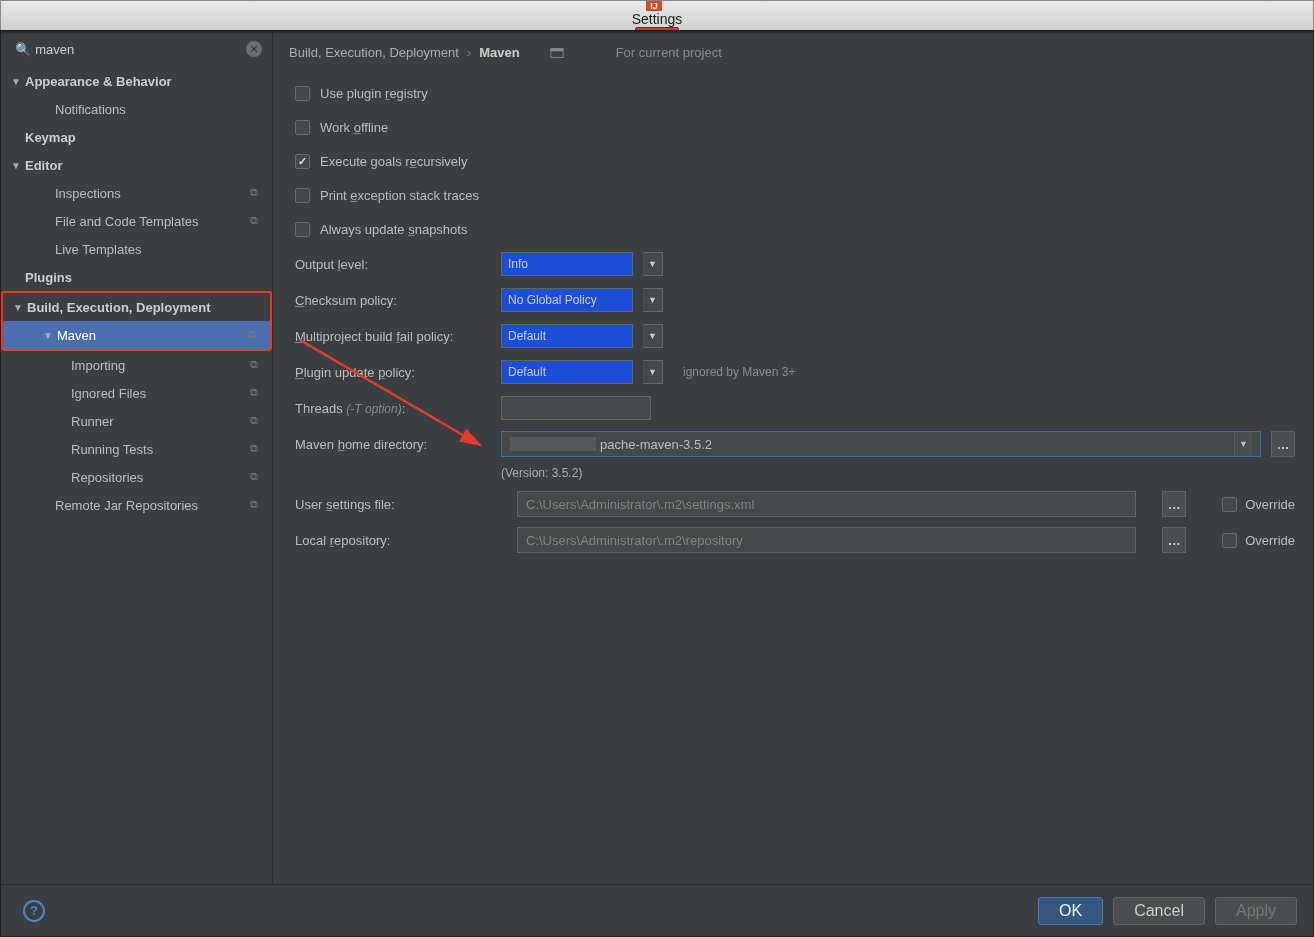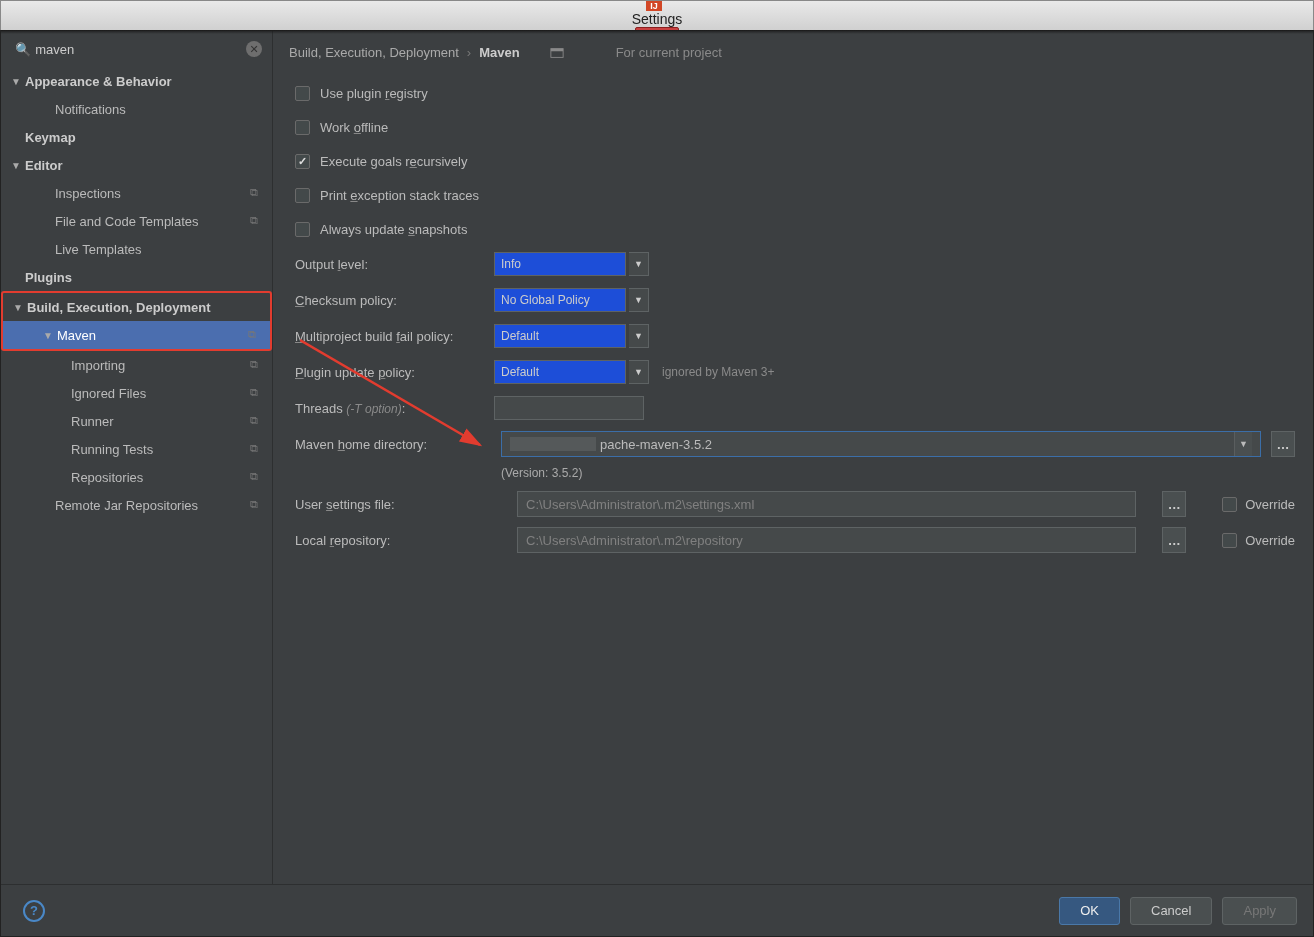--- a/index.html
+++ b/index.html
@@ -42,21 +42,21 @@
 .crumbs .active { color:#ccc; font-weight:bold; }
 .crumbs .proj-icon { width:14px; height:14px; display:inline-block; margin-left:6px; }
 .crumbs .proj-text { color:#8a8a8a; font-style:normal;padding-left:44px; }
 
 .form { padding: 6px 18px 0 22px; }
 .checkrow { display:flex; align-items:center; height: 34px; gap: 10px; }
 .chk { width: 15px; height: 15px; background:#43494a; border:1px solid #6a6a6a; border-radius:2px; display:flex; align-items:center; justify-content:center; }
 .chk.checked::after { content:"✓"; color:#ddd; font-size:11px; font-weight:bold; }
 .check-label { color:#bbb; }
 
-.fieldrow { display:flex; align-items:center; height: 36px; gap: 3px; }
+.fieldrow { display:flex; align-items:center; height: 36px; gap: 10px; }
 .fieldrow .flabel { width: 196px; color:#bbb; }
 .select-box { height: 24px; background:#1d4ed8; border:1px solid #5e6364; color:#ccc; display:flex; align-items:center; padding: 0 6px; font-size:12px; }
 .select-box.s1 { width: 132px; }
 .select-arrow { width:20px; height:24px; background:#45494a; border:1px solid #5e6364; border-left:none; display:flex; align-items:center; justify-content:center; color:#ccc; font-size:9px; }
 .text-box { height:24px; background:#45494a; border:1px solid #5e6364; color:#ccc; padding:0 6px; }
 .text-box.t1 { width:150px; }
 .hint { color:#8a8a8a; font-size:12px; margin-left:10px; }
 .flabel .opt { color:#8a8a8a; font-style:italic; font-size:12px; }
 
 .combo-row { display:flex; align-items:center; height:36px; gap:10px; }
@@ -72,21 +72,21 @@
 .path-row .flabel { width:196px; }
 .path-input { flex:1; height:26px; background:#45494a; border:1px solid #5e6364; color:#808080; padding:12px 8px; display:flex; align-items:center; }
 .path-row .dots-btn { height:26px; }
 .override { display:flex; align-items:center; gap:8px; margin-left:10px; }
 
 .arrow-svg { position:absolute; left:300px; top:330px; pointer-events:none; }
 
 .footer { height: 52px; border-top: 1px solid #2d2f30; display:flex; align-items:center; padding: 0 16px; gap: 10px; }
 .footer .help { width:22px; height:22px; border-radius:50%; border:2px solid #4a88c7; color:#4a88c7; display:flex; align-items:center; justify-content:center; font-weight:bold; margin-left:6px; }
 .footer .spacer { flex:1; }
-.btn { height:28px; padding: 0 20px; border:1px solid #5e6364; background:#4a4f50; color:#ccc; border-radius:3px; display:flex; align-items:center; font-size:13px; }
+.btn { height:28px; padding: 0 20px; border:1px solid #5e6364; background:#4a4f50; color:#ccc; border-radius:3px; display:flex; align-items:center; font-size:16px; }
 .btn.primary { background:#365880; border-color:#4a78a8; color:#eee; }
 .btn.disabled { color:#777; }
 
 u.mn { text-decoration: underline; text-decoration-color:#888; }
 </style>
 </head>
 <body>
 
 <div class="titlebar">
   <span class="app-icon">IJ</span>

